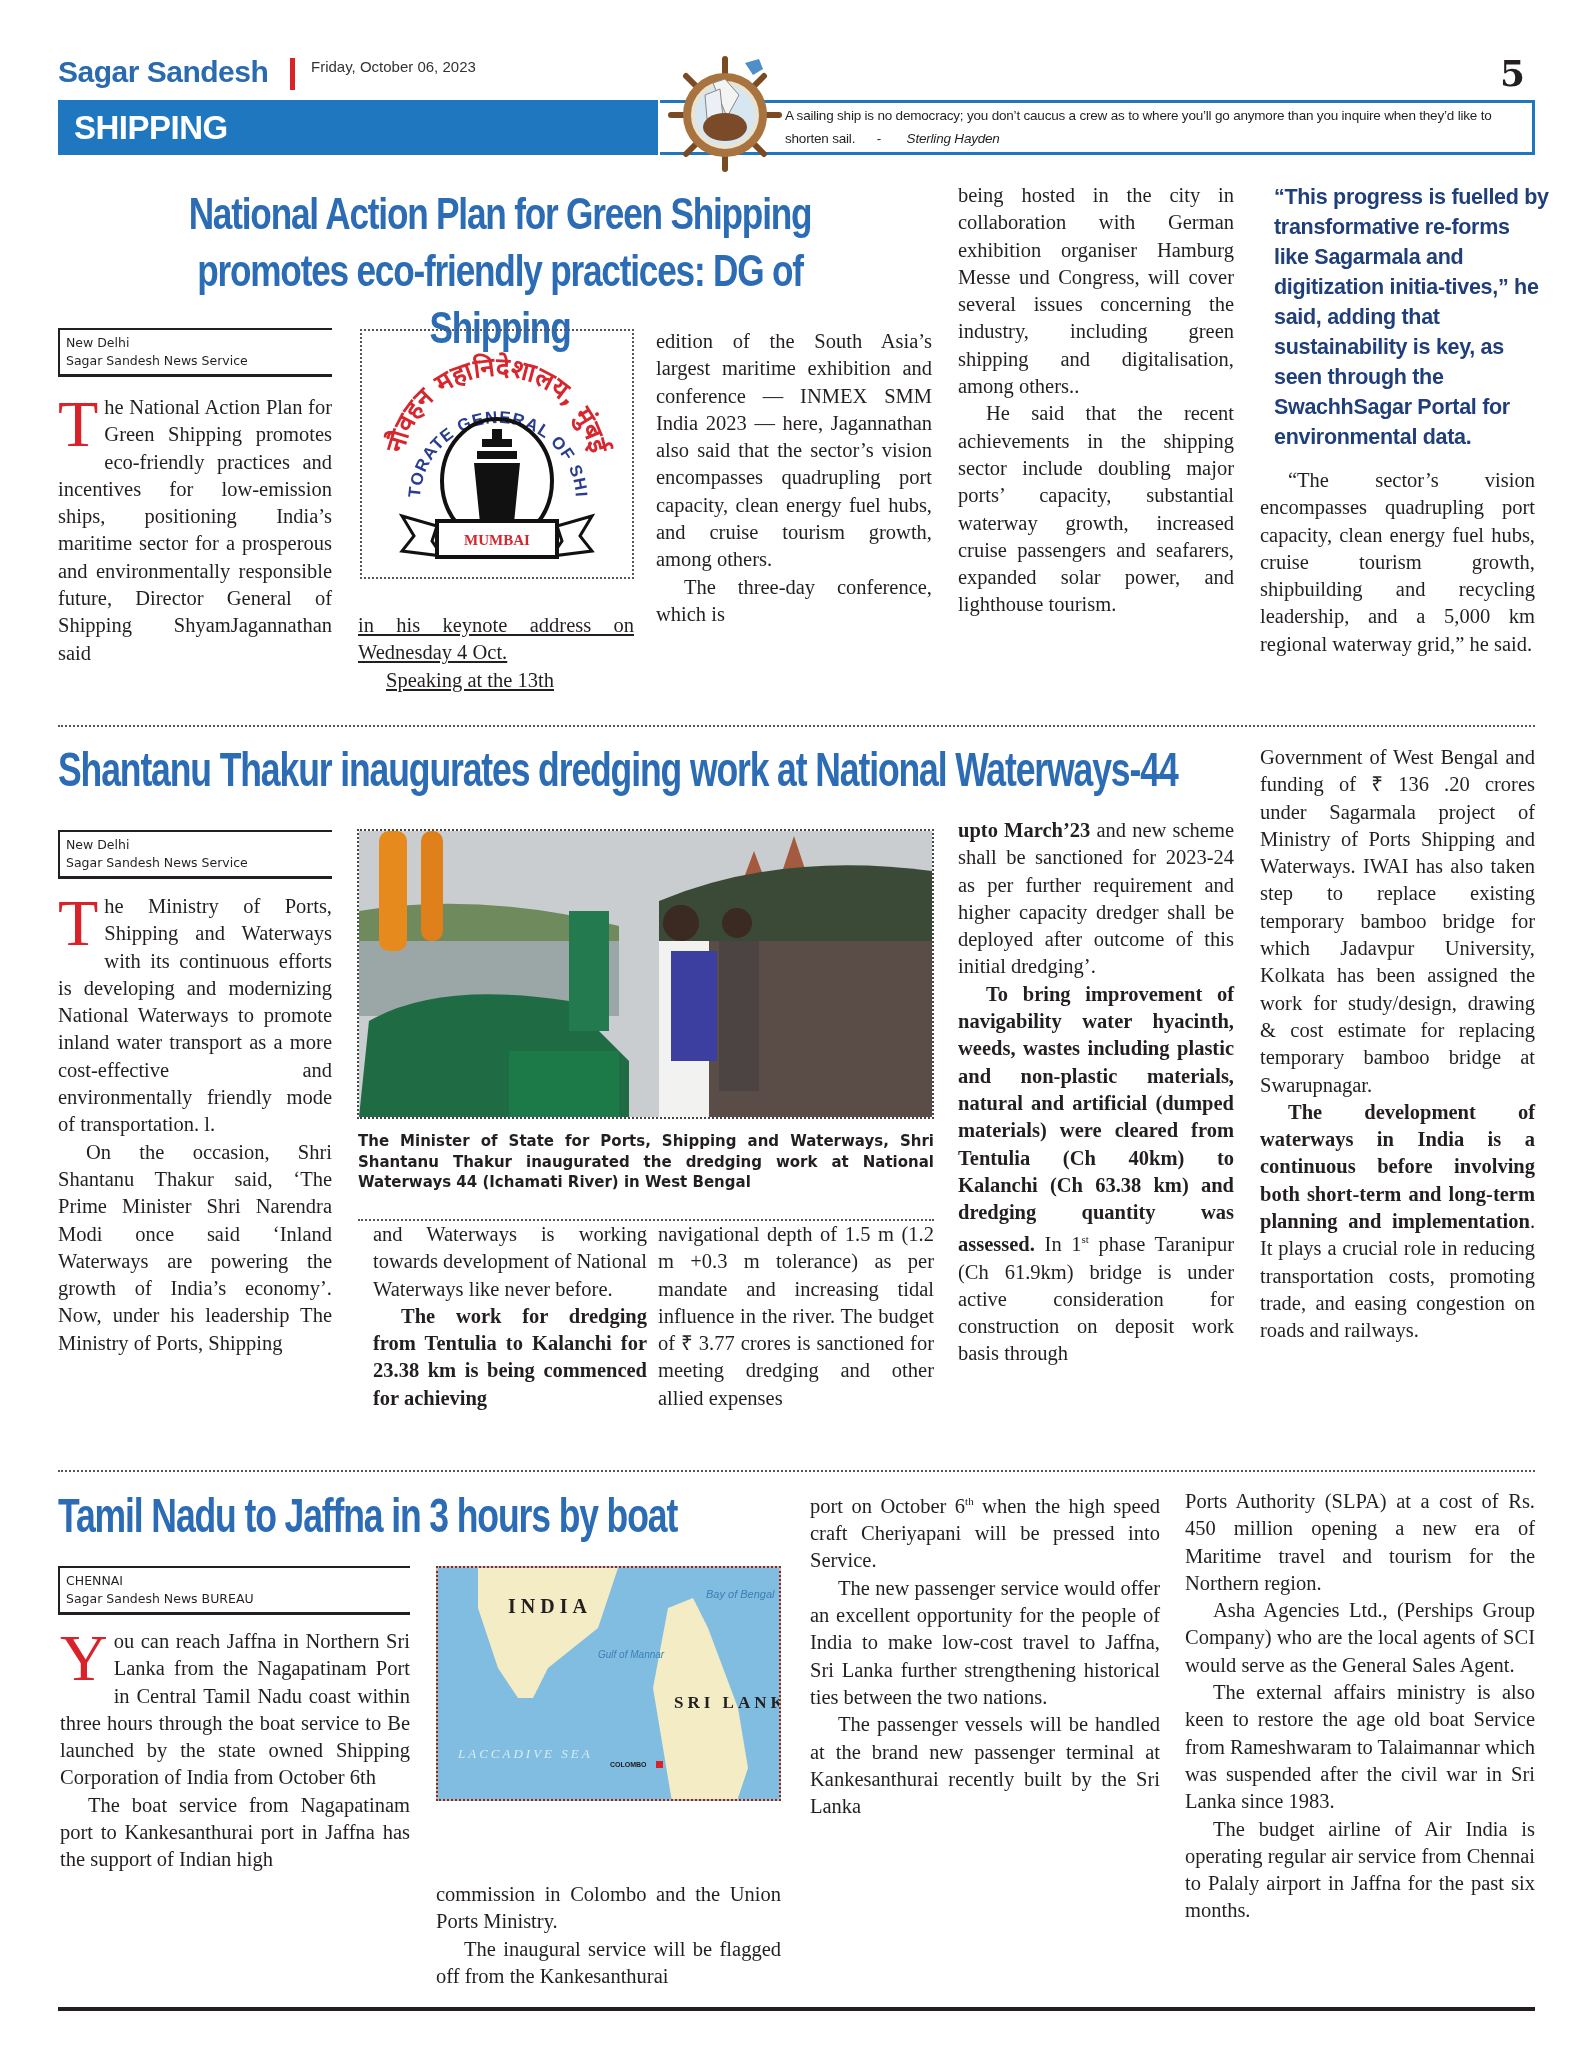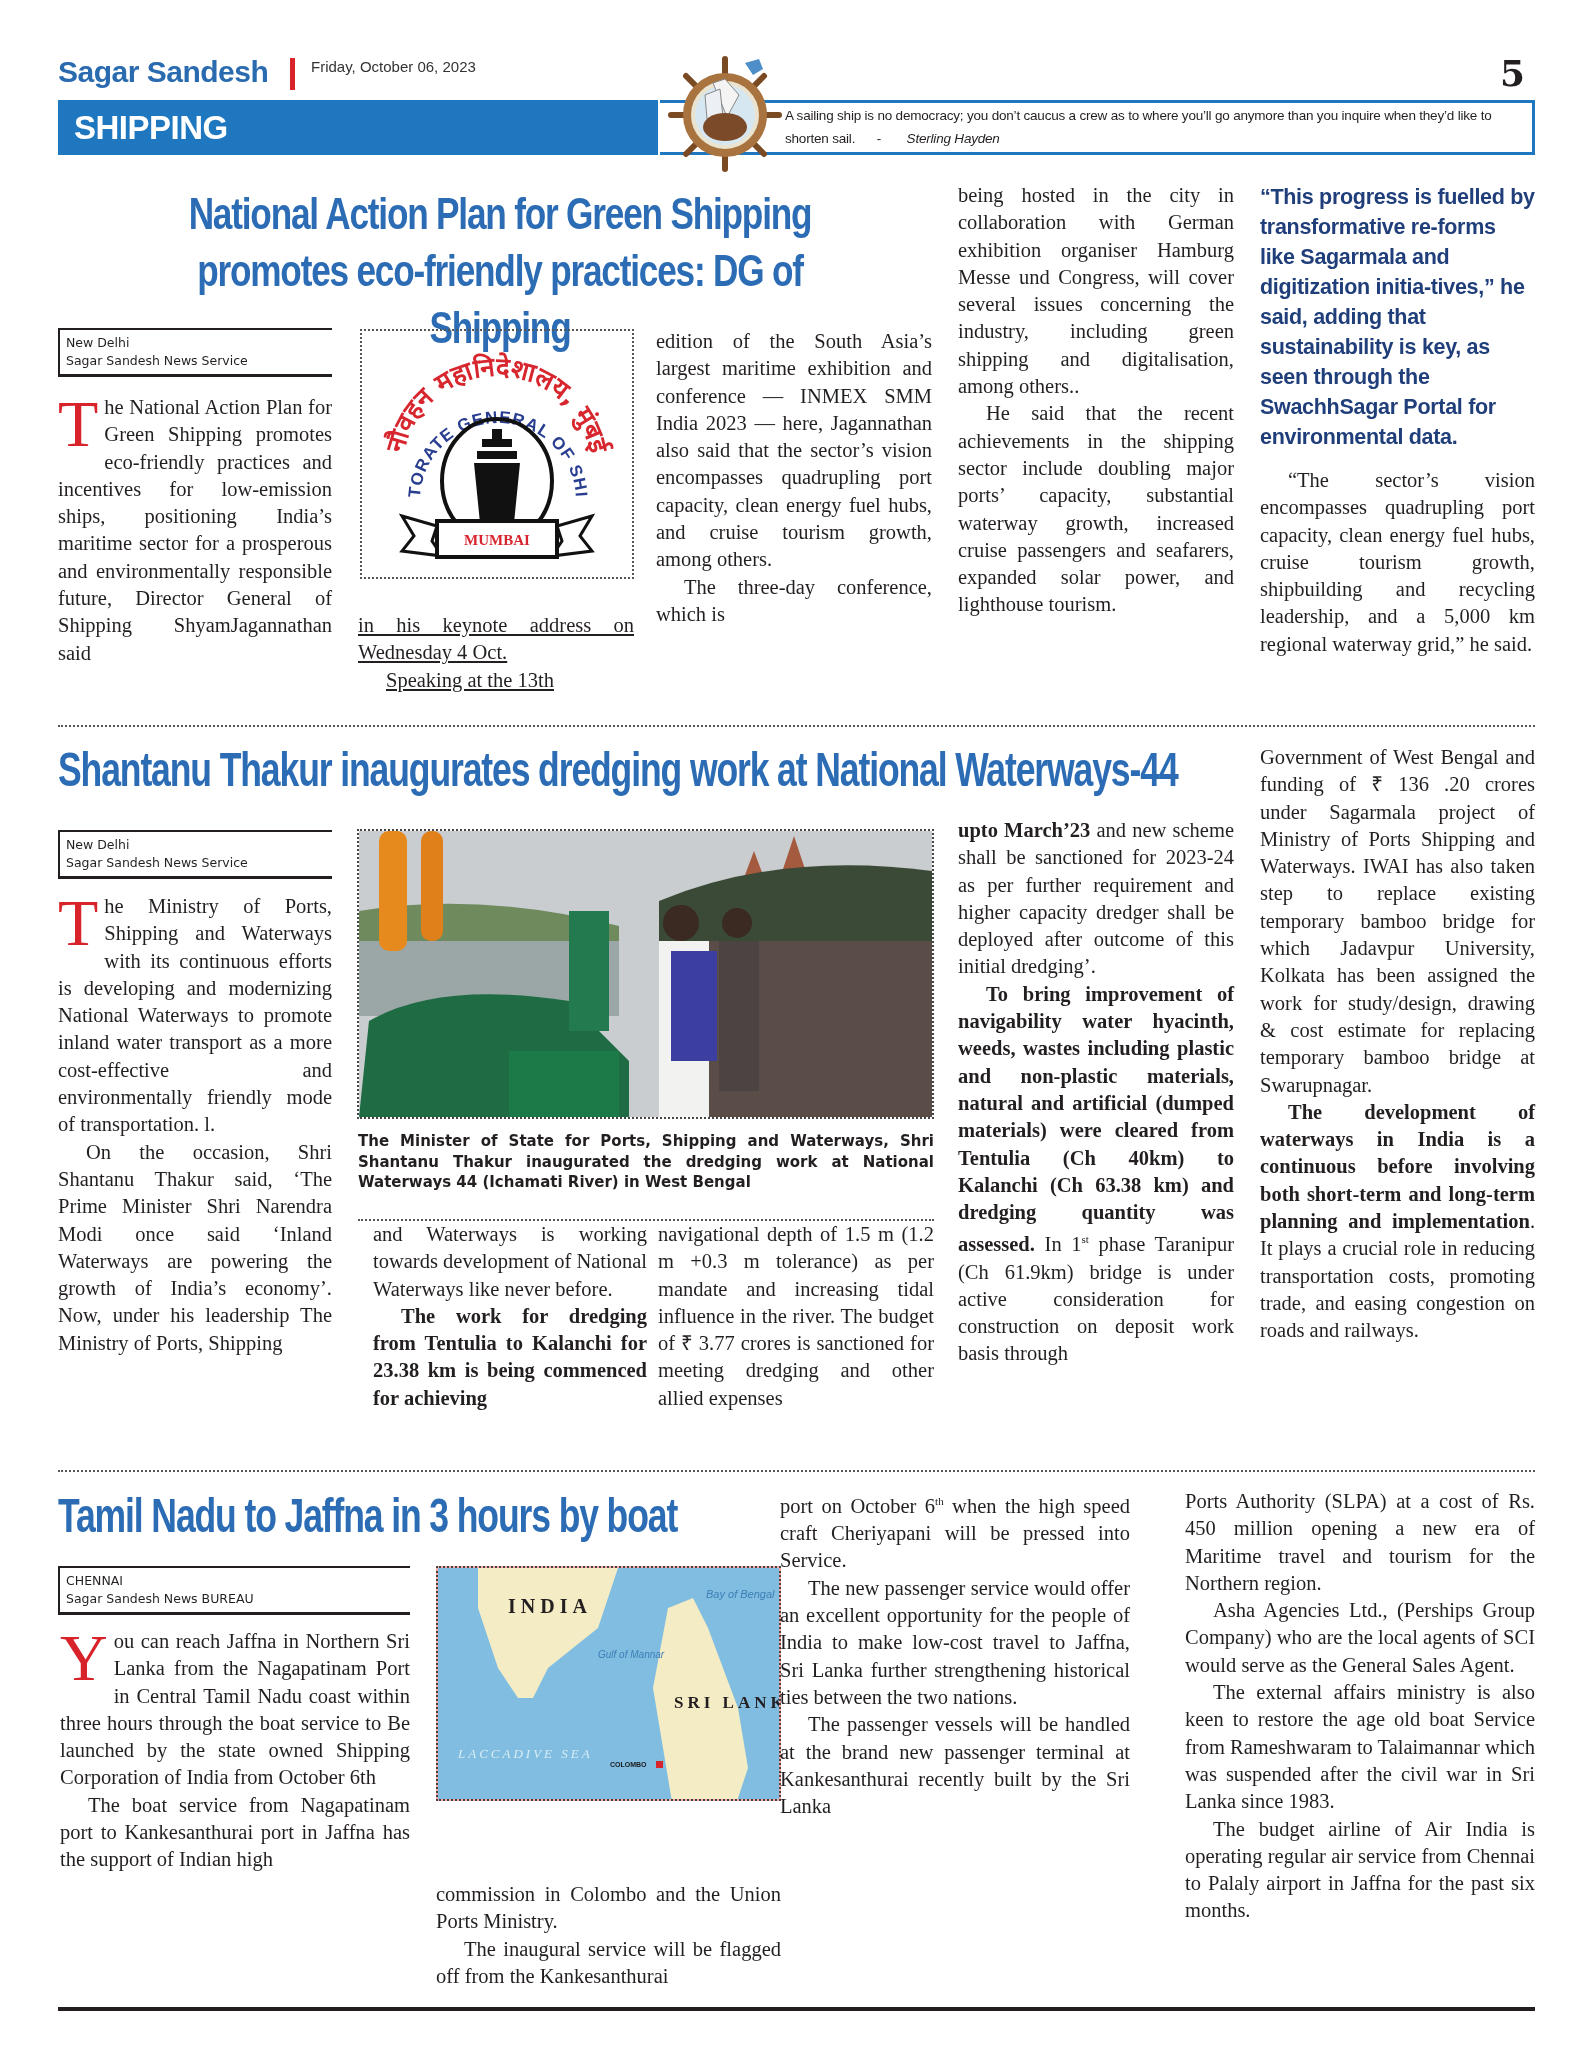--- a/index.html
+++ b/index.html
@@ -30,21 +30,21 @@
   
   .dateline { border-top: 2px solid #231f20; border-bottom: 3px solid #231f20; border-left: 2px solid #231f20; padding: 4px 6px; font-family: "DejaVu Sans", sans-serif; font-size: 12.5px; line-height: 18px; color: #231f20; }
 
   
   .col { font-size: 20.5px; line-height: 27.3px; text-align: justify; color: #231f20; }
   .col p { text-indent: 0; }
   .col p.ind { text-indent: 28px; }
   .col .b { font-weight: bold; }
   .dropcap { float: left; font-size: 66px; line-height: 52px; color: #d8232a; margin: 4px 6px 0 0; font-family: "Liberation Serif", serif; }
 
-  .pull { font-family: "Liberation Sans", sans-serif; font-weight: bold; color: #1f3e7a; font-size: 21.5px; line-height: 30px; letter-spacing: -0.3px; }
+  .pull { font-family: "Liberation Sans", sans-serif; font-weight: bold; color: #1f3e7a; font-size: 21.5px; line-height: 30px; letter-spacing: -0.3px; margin-left: 14px; }
 
   .dotted-rule { height: 0; border-top: 2px dotted #555; }
   .photo-frame { border: 2px dotted #444; overflow: hidden; }
 
   .caption { font-family: "DejaVu Sans", sans-serif; font-weight: bold; font-size: 15px; line-height: 20.5px; color: #231f20; text-align: justify; }
 
   .bottom-rule { left: 58px; top: 2007px; width: 1477px; height: 4px; background: #231f20; }
 </style>
 </head>
 <body>
@@ -219,21 +219,21 @@
     <rect x="218" y="193" width="7" height="7" fill="#d8232a"></rect>
     <text x="172" y="199" font-family="Liberation Sans, sans-serif" font-size="7" font-weight="bold" fill="#1a1a1a">COLOMBO</text>
   </svg>
 </div>
 
 <div class="abs col" style="left:436px;top:1881px;width:345px;">
   <p>commission in Colombo and the Union Ports Ministry.</p>
   <p class="ind">The inaugural service will be flagged off from the Kankesanthurai</p>
 </div>
 
-<div class="abs col" style="left:780px;top:1488px;width:350px;">
+<div class="abs col" style="left:810px;top:1488px;width:350px;">
   <p><span>port on October 6</span><sup style="font-size:11px">th</sup><span> when the high speed craft Cheriyapani will be pressed into Service.</span></p>
   <p class="ind">The new passenger service would offer an excellent opportunity for the people of India to make low-cost travel to Jaffna, Sri Lanka further strengthening historical ties between the two nations.</p>
   <p class="ind">The passenger vessels will be handled at the brand new passenger terminal at Kankesanthurai recently built by the Sri Lanka</p>
 </div>
 
 <div class="abs col" style="left:1185px;top:1488px;width:350px;">
   <p>Ports Authority (SLPA) at a cost of Rs. 450 million opening a new era of Maritime travel and tourism for the Northern region.</p>
   <p class="ind">Asha Agencies Ltd., (Perships Group Company) who are the local agents of SCI would serve as the General Sales Agent.</p>
   <p class="ind">The external affairs ministry is also keen to restore the age old boat Service from Rameshwaram to Talaimannar which was suspended after the civil war in Sri Lanka since 1983.</p>
   <p class="ind">The budget airline of Air India is operating regular air service from Chennai to Palaly airport in Jaffna for the past six months.</p>

